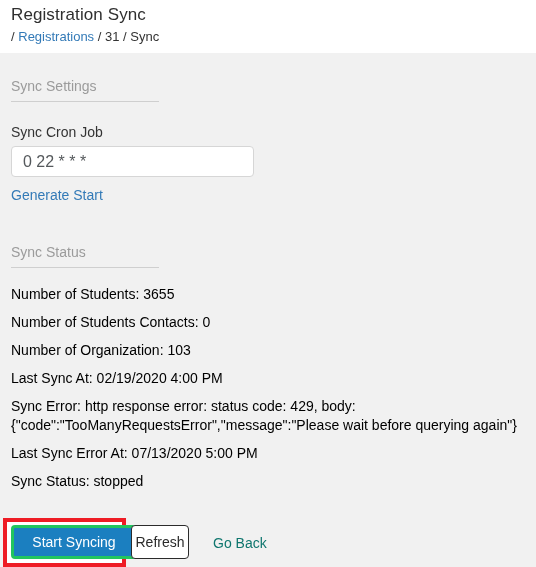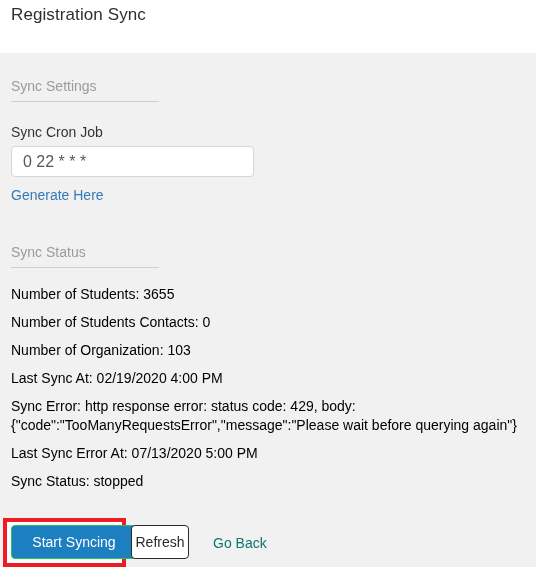--- a/index.html
+++ b/index.html
@@ -167,21 +167,21 @@
     cursor: pointer;
     padding: 0;
     white-space: nowrap;
   }
   .btn-primary {
     left: 11px;
     top: 16px;
     width: 126px;
     height: 34px;
     background: #1b7fc0;
-    border: 1px solid #22c55e;
+    border: 3px solid #22c55e;
     color: #ffffff;
   }
   .btn-default {
     left: 131px;
     top: 16px;
     width: 58px;
     height: 34px;
     background: #ffffff;
     border: 1px solid #2b2b2b;
     color: #2b2b2b;
@@ -196,31 +196,32 @@
     text-decoration: none;
     cursor: pointer;
     white-space: nowrap;
   }
 </style>
 </head>
 <body>
 
 <div class="page-header">
   <div class="page-title">Registration Sync</div>
+  <div class="breadcrumb"><span class="crumb-sep">/</span> <a class="crumb-link">Registrations</a> <span class="crumb-sep">/</span> <span class="crumb-static">31</span> <span class="crumb-sep">/</span> <span class="crumb-static">Sync</span></div>
 </div>
 
 <div class="content">
 
   <div class="legend legend-settings">Sync Settings</div>
 
   <div class="field-label">Sync Cron Job</div>
 
   <input class="cron-input" type="text" value="0 22 * * *" style="">
 
-  <a class="generate-link">Generate Here</a>
+  <a class="generate-link">Generate Start</a>
 
   <div class="legend legend-status">Sync Status</div>
 
   <div class="status-list">
     <div class="status-line">Number of Students: 3655</div>
     <div class="status-line">Number of Students Contacts: 0</div>
     <div class="status-line">Number of Organization: 103</div>
     <div class="status-line">Last Sync At: 02/19/2020 4:00 PM</div>
     <div class="status-line wrap">Sync Error: http response error: status code: 429, body: {"code":"TooManyRequestsError","message":"Please wait before querying again"}</div>
     <div class="status-line">Last Sync Error At: 07/13/2020 5:00 PM</div>

